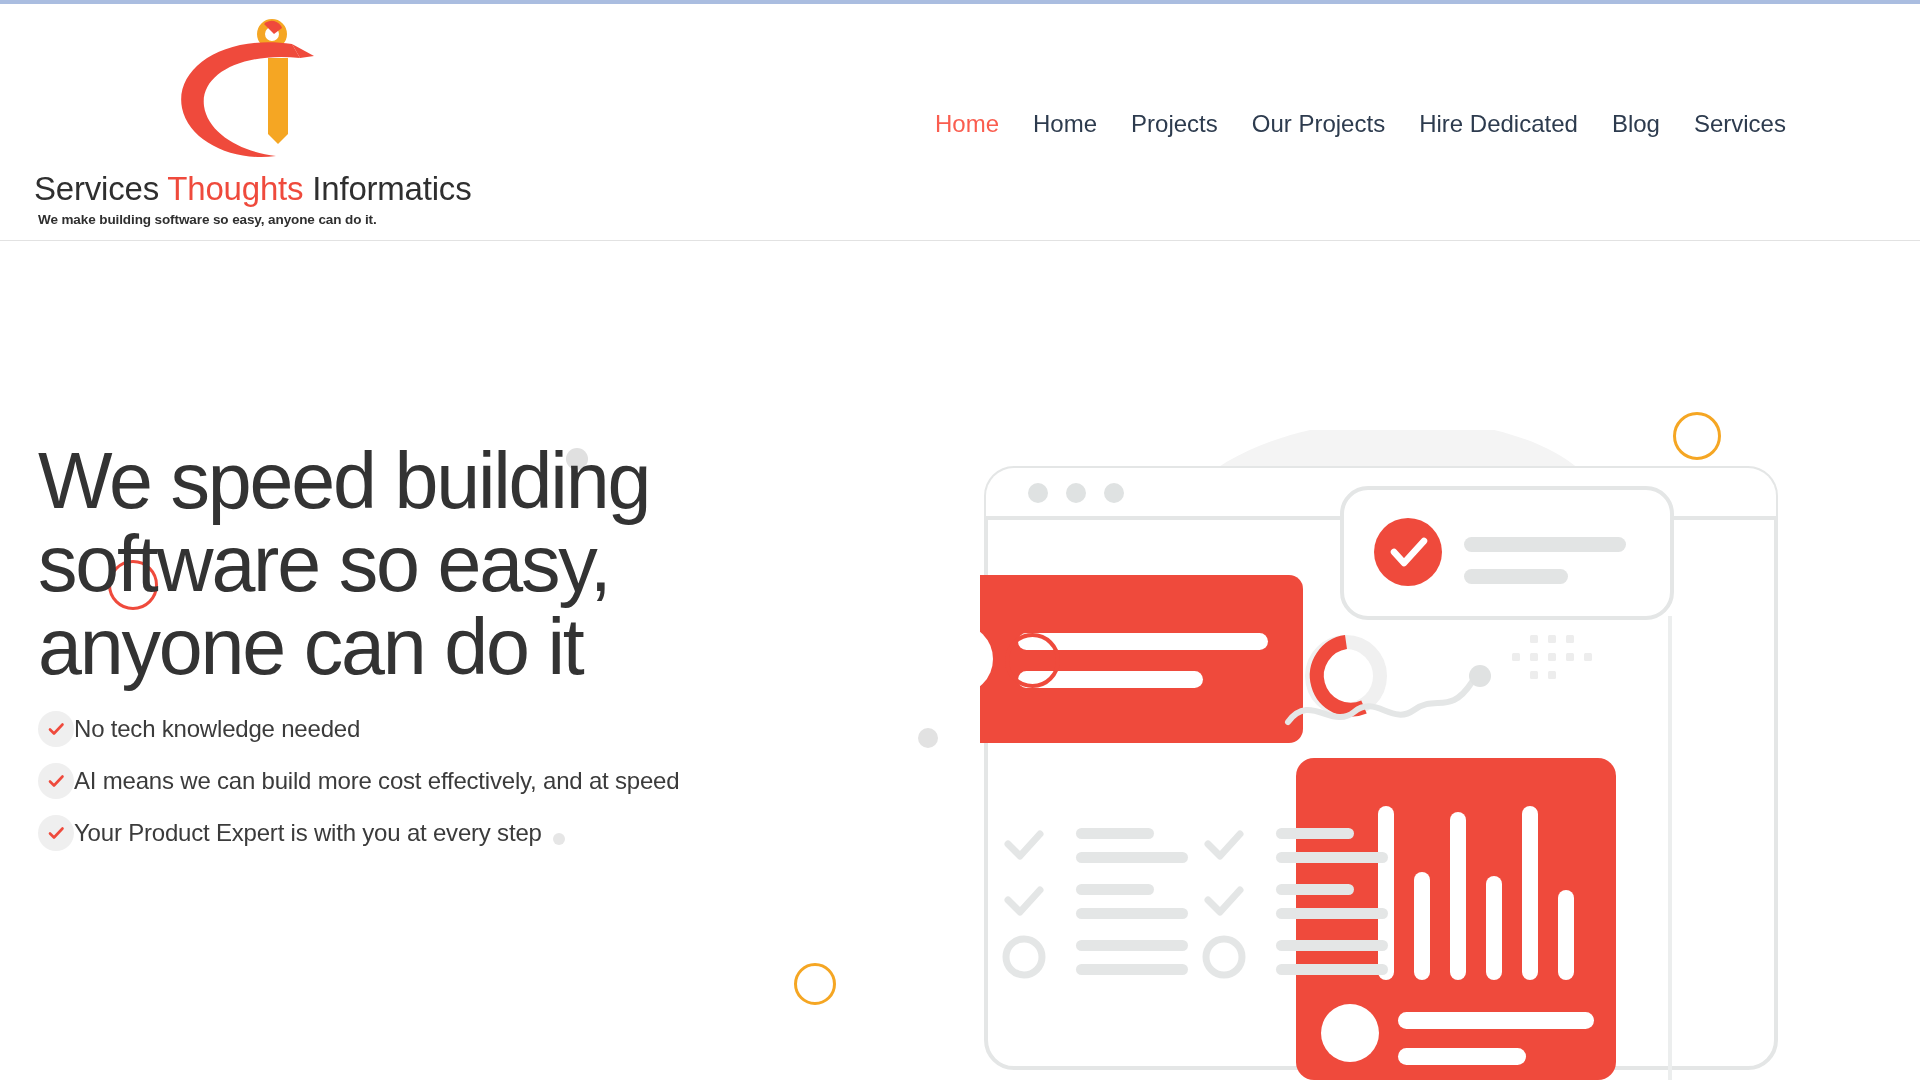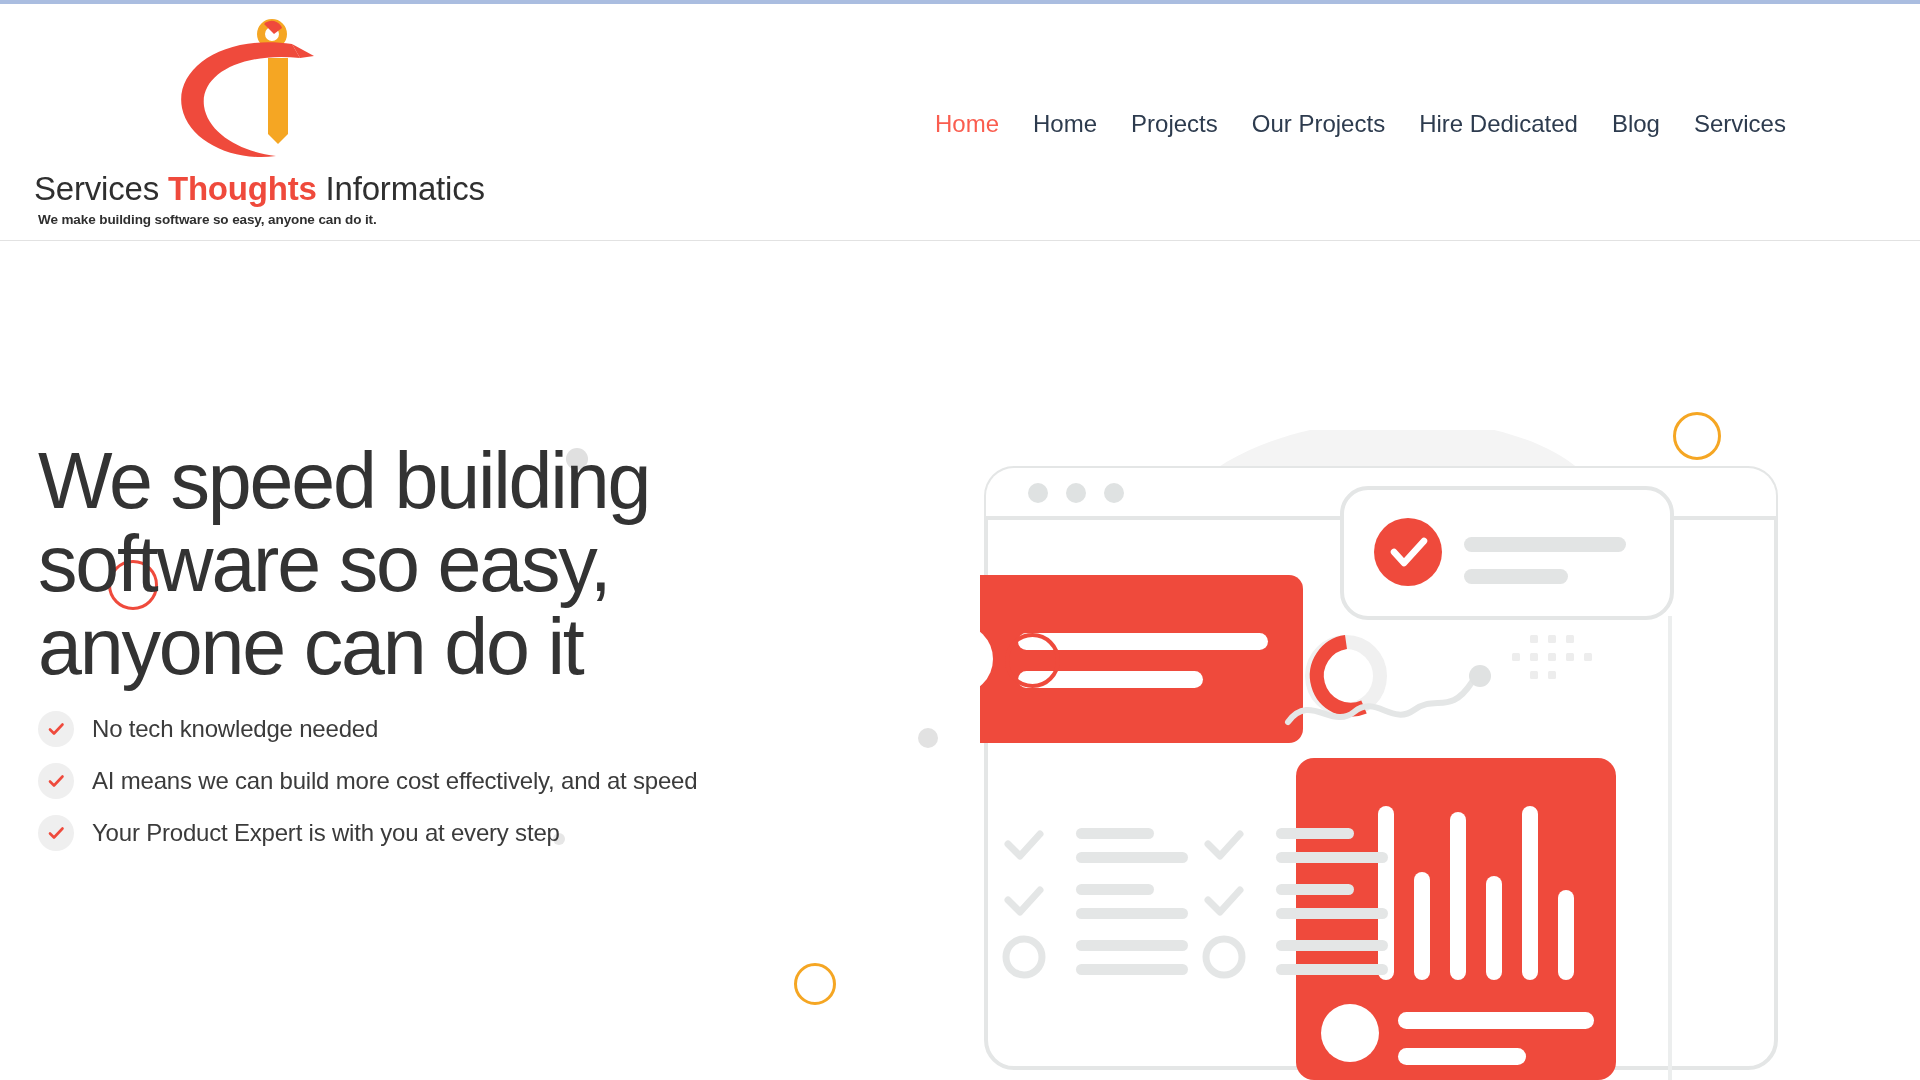--- a/index.html
+++ b/index.html
@@ -16,39 +16,39 @@
   .header{ position:absolute; top:4px; left:0; width:1920px; height:237px;
     background:#fff; border-bottom:1px solid #e2e2e2; }
 
   .brand{ position:absolute; left:34px; top:8px; width:470px; }
 
   .logo-mark{ position:relative; width:470px; height:160px; }
   .logo-svg{ position:absolute; left:130px; top:4px; }
 
   .brand-name{ position:absolute; left:0px; top:158px; white-space:nowrap;
     font-size:33px; letter-spacing:-0.2px; color:#2f2f2f; font-weight:400; }
-  .brand-name .hl{ color:#ef4a3c;font-weight:bold; }
+  .brand-name .hl{ color:#ef4a3c; }
   .brand-tag{ position:absolute; left:4px; top:200px; white-space:nowrap;
     font-size:13.5px; color:#2f2f2f; font-weight:600; letter-spacing:-0.1px; }
 
   
   .nav{ position:absolute; top:106px; left:918px; display:flex;
     align-items:center; gap:0; white-space:nowrap;justify-content:flex-end; }
   .nav-item{ font-size:24px; color:#2d3b4e; padding:0 17px; cursor:pointer;
     letter-spacing:0px; }
   .nav-item.active{ color:#fa5d4f; }
 
   
   .hero-left{ position:absolute; left:38px; top:440px; width:860px; }
   .hero-h1{ font-size:79px; line-height:1.05; color:#333333; font-weight:400;
     letter-spacing:-2.2px; position:relative; z-index:3; }
   .hero-sub{ margin-top:44px; font-size:25px; color:#4a4a4a; letter-spacing:-0.2px; }
 
   .feat-list{ margin-top:22px; list-style:none; }
-  .feat-item{ display:flex; align-items:center; gap:18px; margin-bottom:16px;text-align:center; }
+  .feat-item{ display:flex; align-items:center; margin-bottom:16px;text-align:center; }
   .feat-badge{ width:36px; height:36px; border-radius:50%; background:#efefef;
     display:flex; align-items:center; justify-content:center; flex:0 0 36px; }
   .feat-text{ font-size:24px; color:#3b3b3b; letter-spacing:-0.2px; }
 
   
   .deco{ position:absolute; border-radius:50%; }
   .ring-red-hero{ left:108px; top:560px; width:50px; height:50px;
     border:3px solid #ef4a3c; border-radius:50%; position:absolute; z-index:1; }
   .ring-orange-bot{ left:794px; top:963px; width:42px; height:42px;
     border:3px solid #f5a623; border-radius:50%; position:absolute; }

